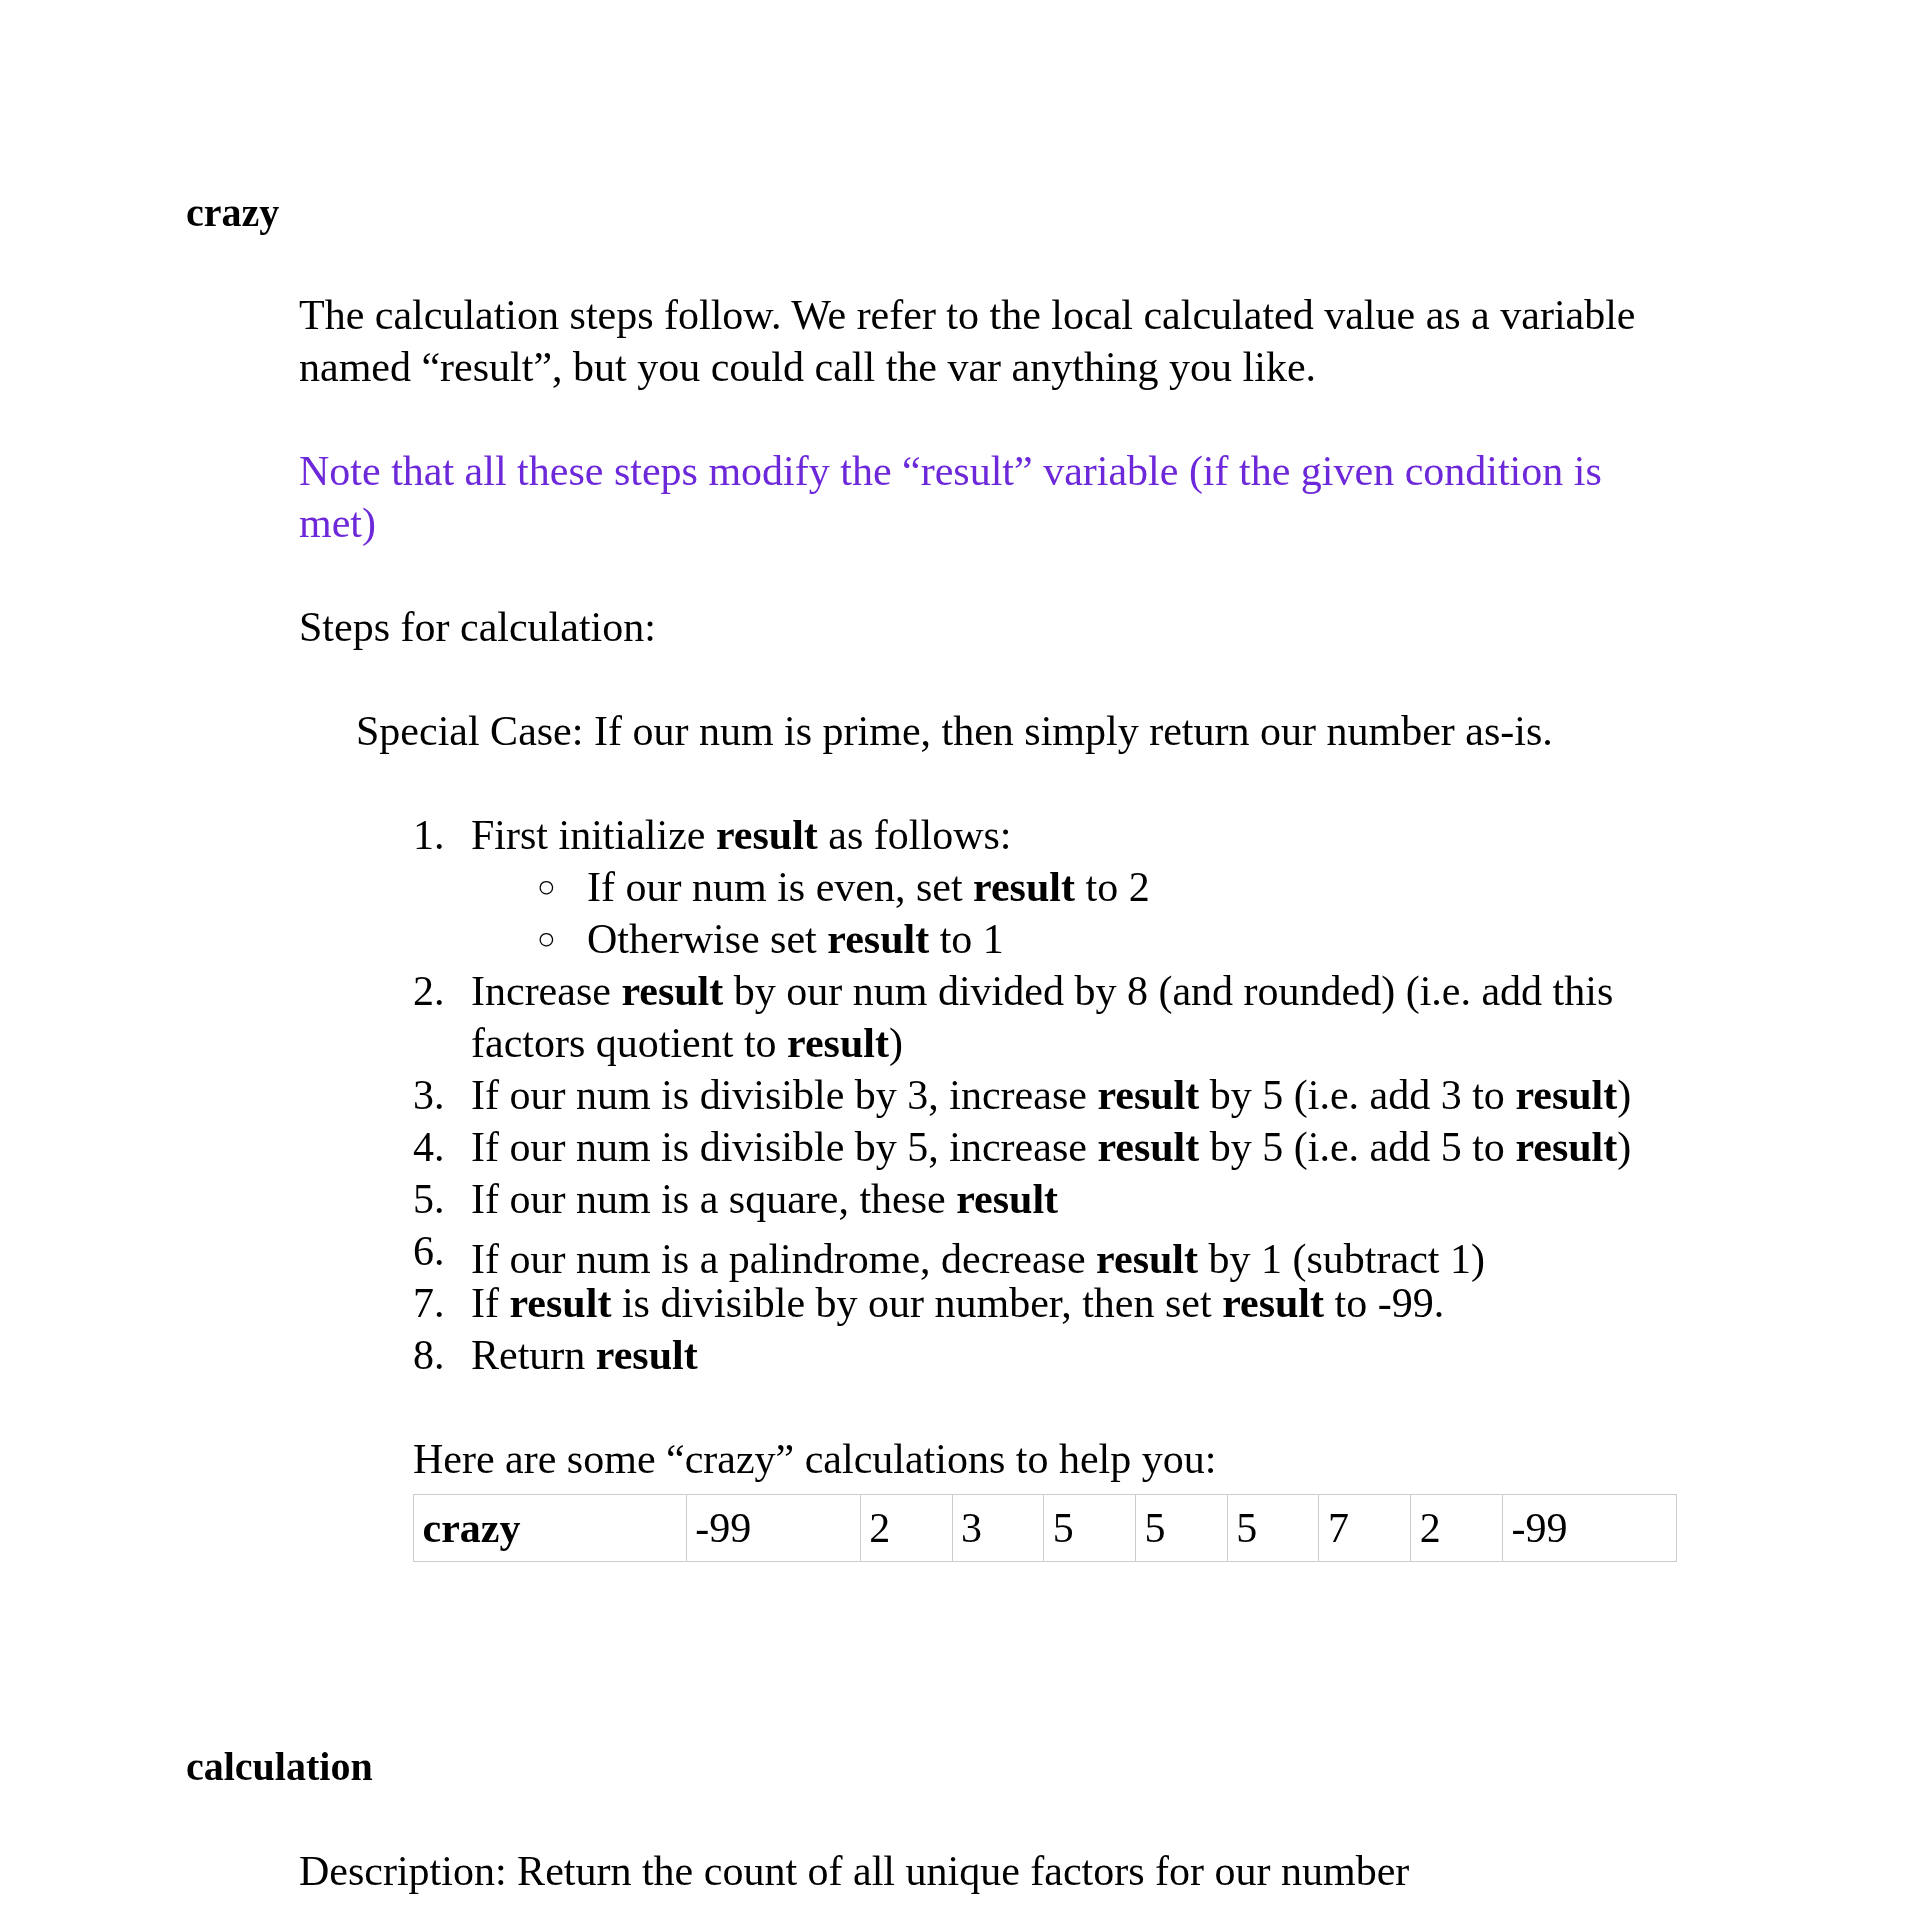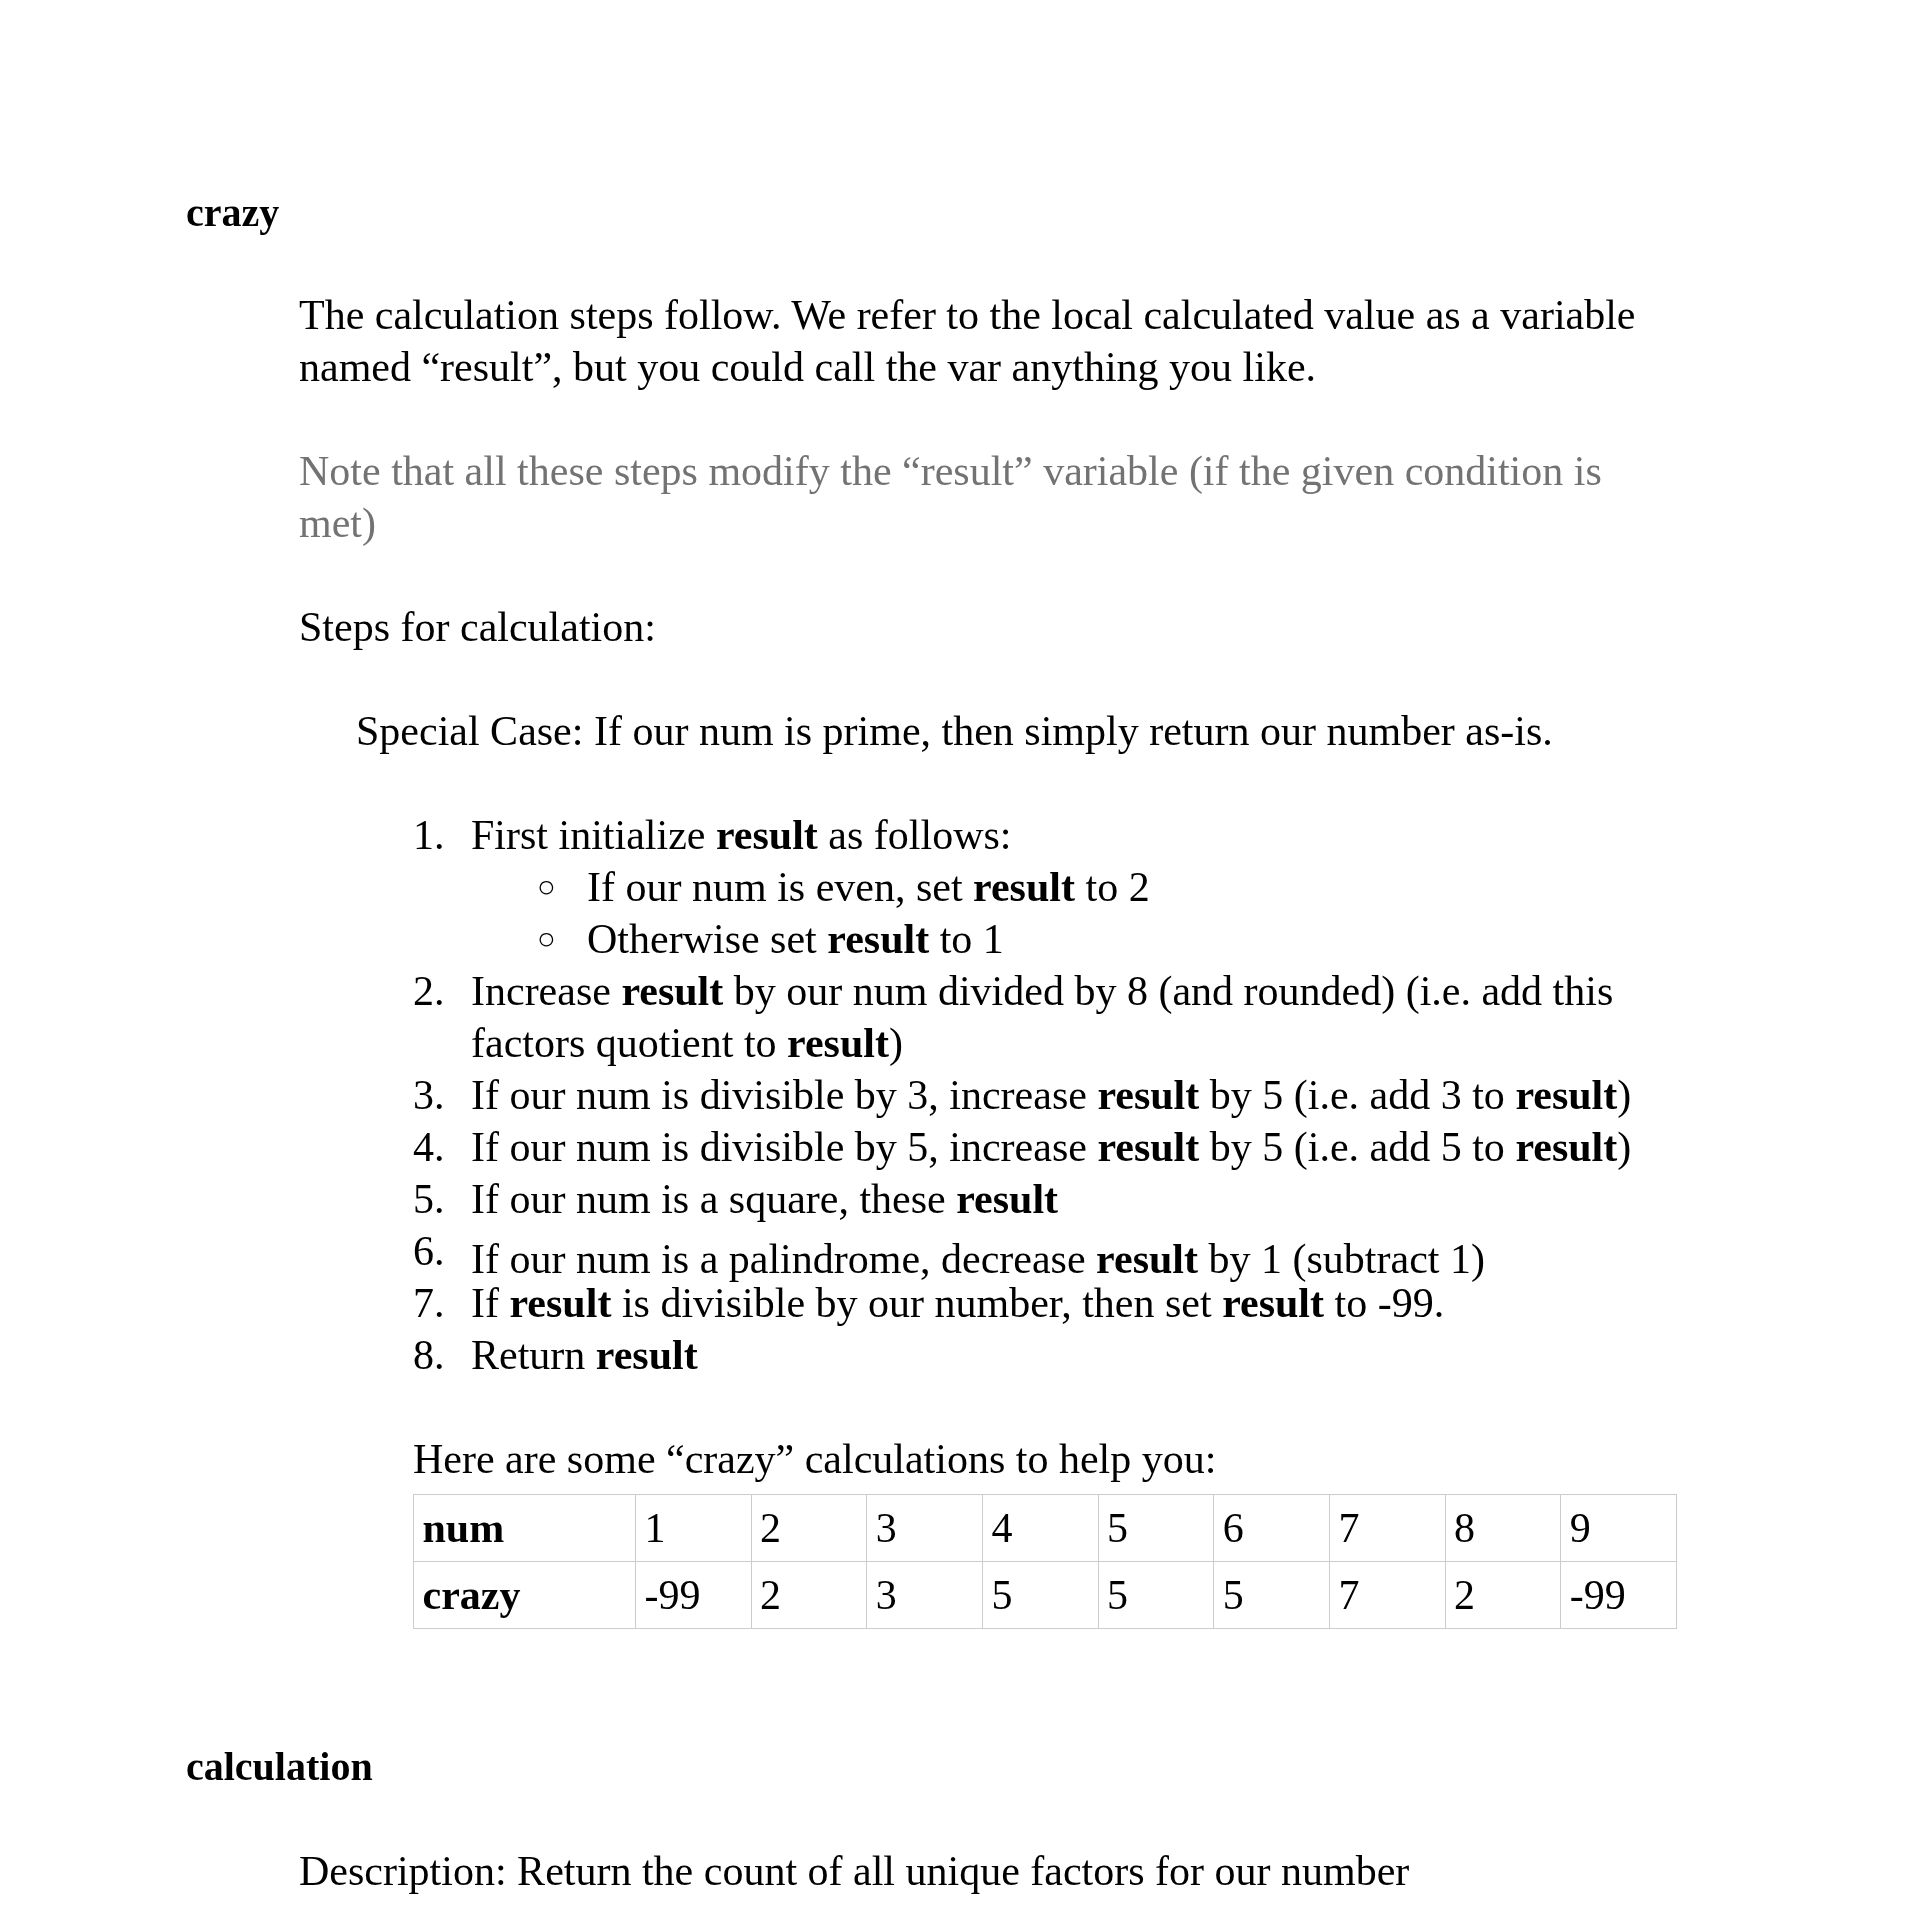--- a/index.html
+++ b/index.html
@@ -1,21 +1,21 @@
 <!DOCTYPE html>
 <html style="font-size:6.2px"><head>
 <meta charset="utf-8">
 <style>
   html, body { margin:0; padding:0; background:#ffffff; }
   body { width:1910px; height:2703px; position:relative; overflow:hidden;
          font-family:"Liberation Serif", "DejaVu Serif", serif; color:#000; }
   .abs { position:absolute; white-space:nowrap; }
   .t { font-size:42px; line-height:52px; }
   .h { font-size:40px; font-weight:bold; line-height:52px; }
-  .note { color:#737373;text-align:center; }
+  .note { color:#6d28d9;text-align:center; }
   b { font-weight:bold; }
   table { border-collapse:collapse; position:absolute; font-size:42px; }
   .crazy-table td { border:1.5px solid #cccccc; padding:0 8.5px; height:66px; vertical-align:middle; text-align:left; }
   .crazy-table { border-top:1.5px solid #cccccc; }
 </style>
 </head>
 <body>
 
 <div class="abs h" style="left:186px; top:187px;">crazy</div>
 
@@ -56,32 +56,20 @@
 <div class="abs t" style="left:413px; top:1277px;">7.</div>
 <div class="abs t" style="left:471px; top:1277px;text-align:right;"><span>If </span><b>result</b><span> is divisible by our number, then set </span><b>result</b><span> to -99.</span></div>
 
 <div class="abs t" style="left:413px; top:1329px;">8.</div>
 <div class="abs t" style="left:471px; top:1329px;"><span>Return </span><b>result</b><span></span></div>
 
 <div class="abs t" style="left:413px; top:1433px;">Here are some “crazy” calculations to help you:</div>
 
 <table class="crazy-table" style="left:413px; top:1494px; width:1264px;">
   <tbody>
-      <tr>
-    <td style="width:193px;"><b>num</b></td>
-    <td style="width:92px;">1</td>
-    <td style="width:92px;">2</td>
-    <td style="width:92px;">3</td>
-    <td style="width:92px;">4</td>
-    <td style="width:92px;">5</td>
-    <td style="width:92px;">6</td>
-    <td style="width:92px;">7</td>
-    <td style="width:92px;">8</td>
-    <td style="width:92px;">9</td>
-  </tr>
   <tr>
     <td><b>crazy</b></td>
     <td>-99</td>
     <td>2</td>
     <td>3</td>
     <td>5</td>
     <td>5</td>
     <td>5</td>
     <td>7</td>
     <td>2</td>

